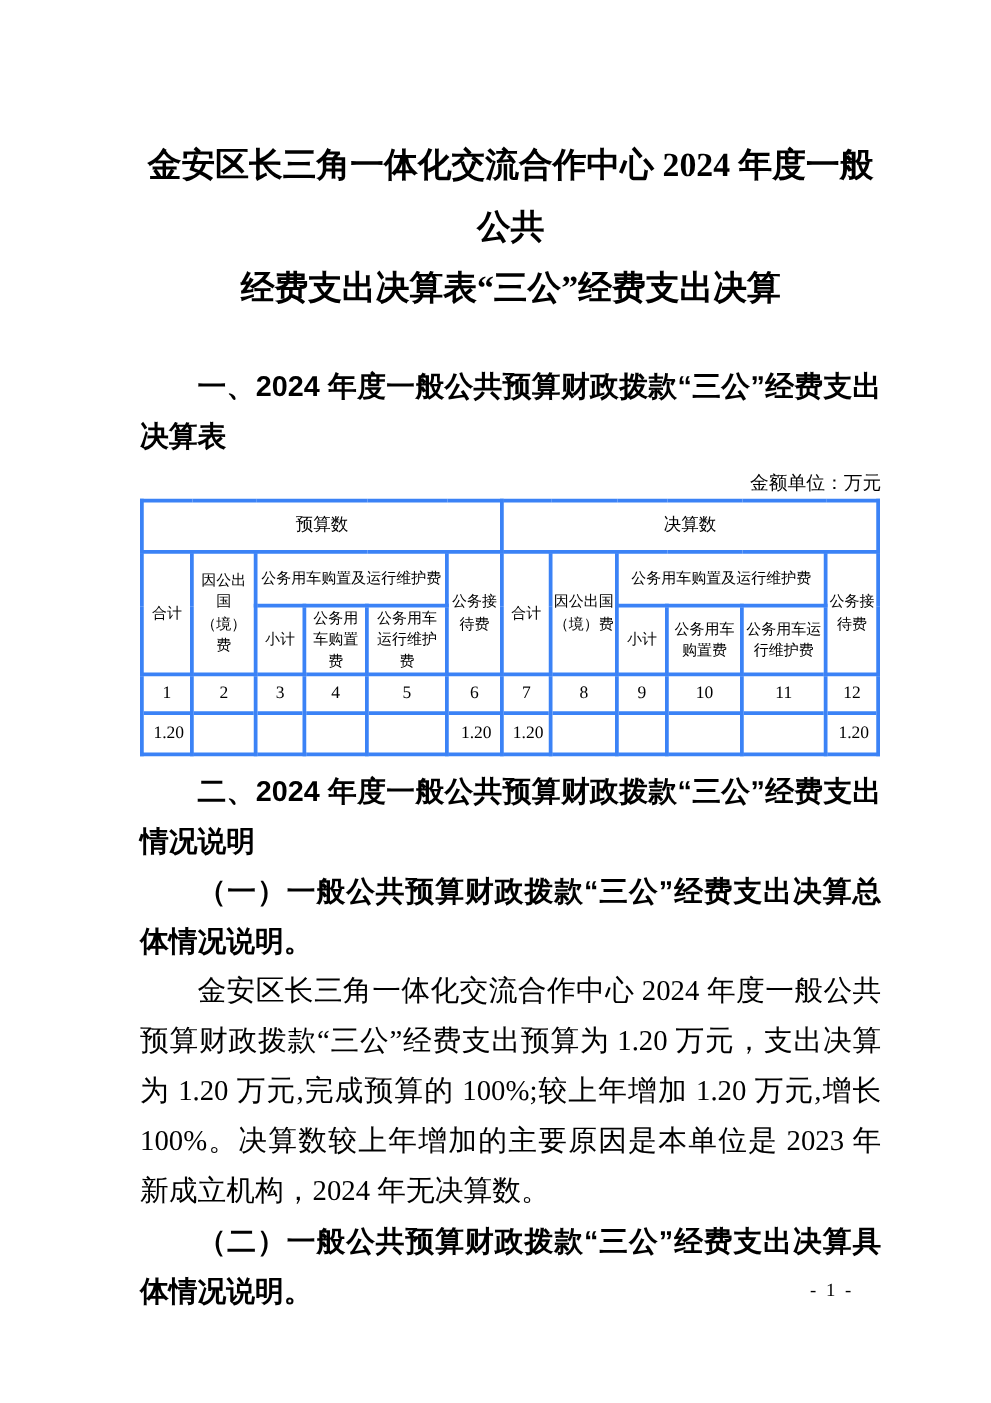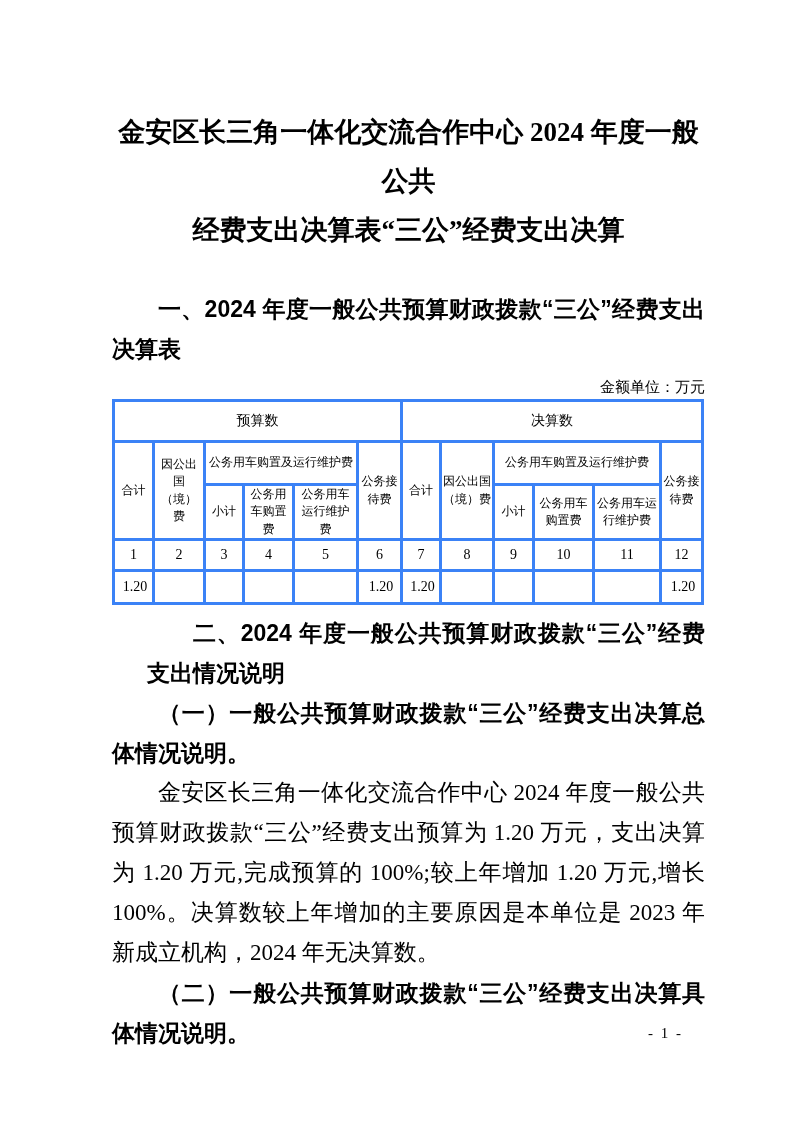--- a/index.html
+++ b/index.html
@@ -30,21 +30,21 @@
   
   .heading {
     font-family: "Liberation Sans", "DejaVu Sans", sans-serif;
     font-weight: bold;
     font-size: 23px;
     line-height: 40px;
     text-indent: 2em;
     text-align: justify;
   }
   .h-sec1 { margin-top: 34px; }
-  .h-sec2 { margin-top: 8px; margin-left: 35px; }
+  .h-sec2 { margin-top: 8px; }
   
   .unit-row {
     margin-top: 8px;
     text-align: right;
     font-size: 15px;
     line-height: 20px;
   }
   
   table.sangong {
     border-collapse: collapse;

